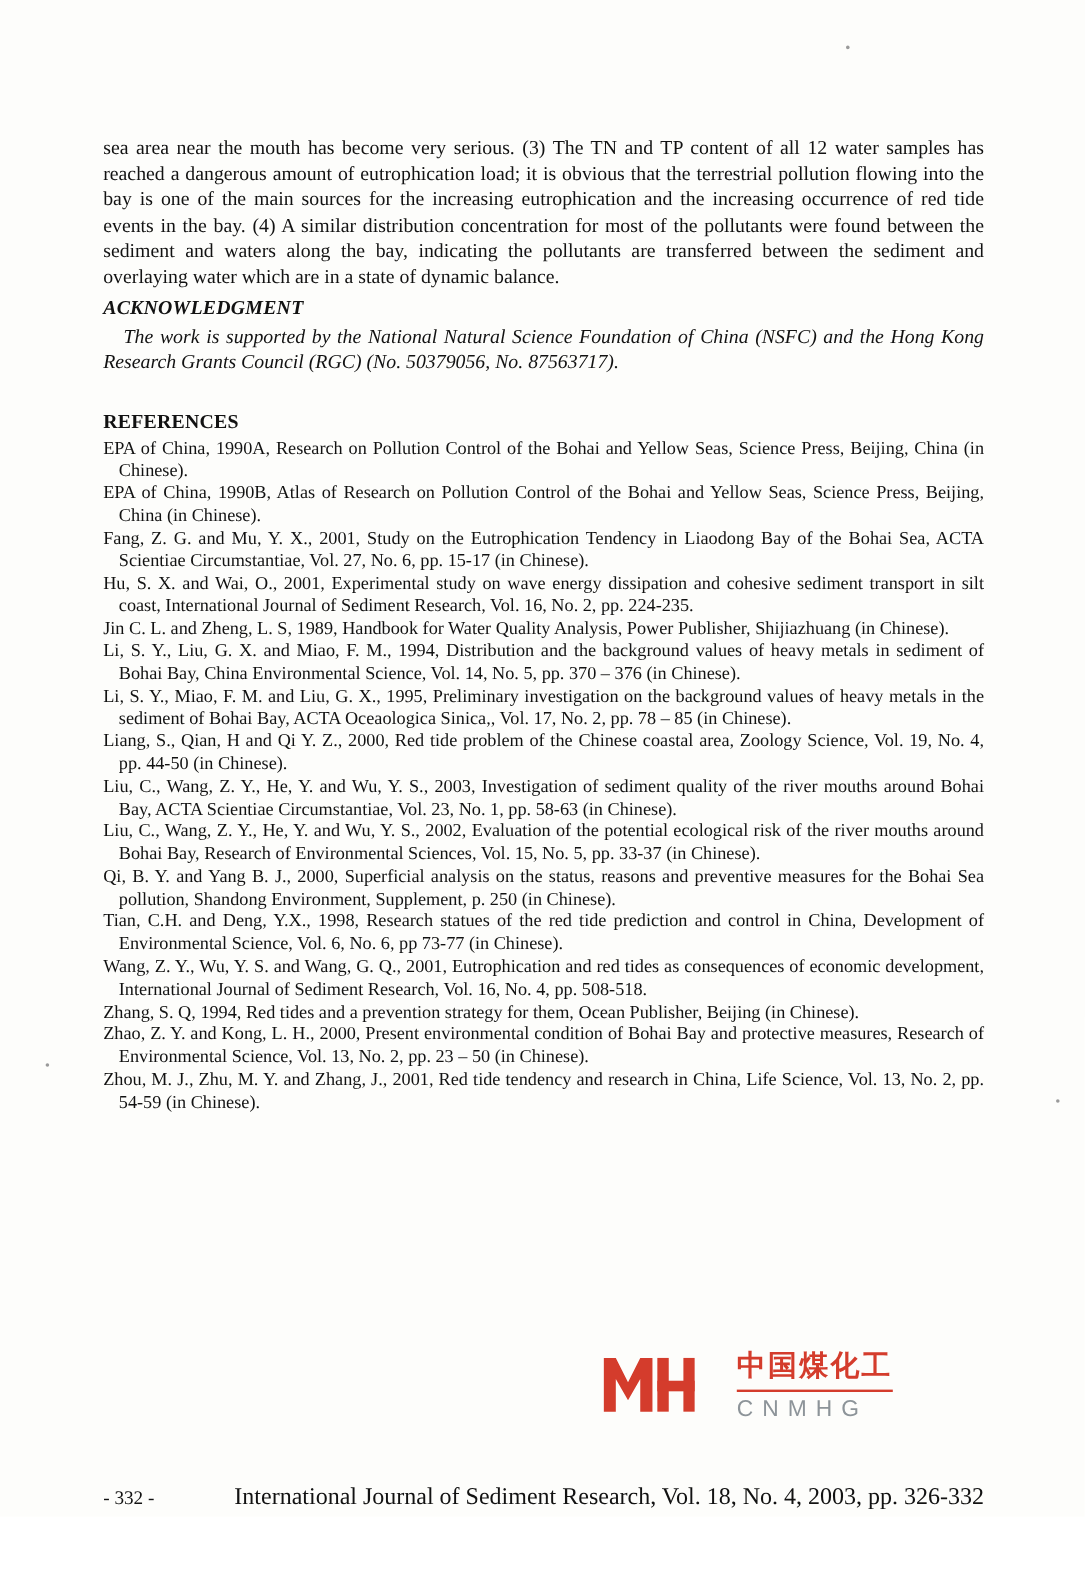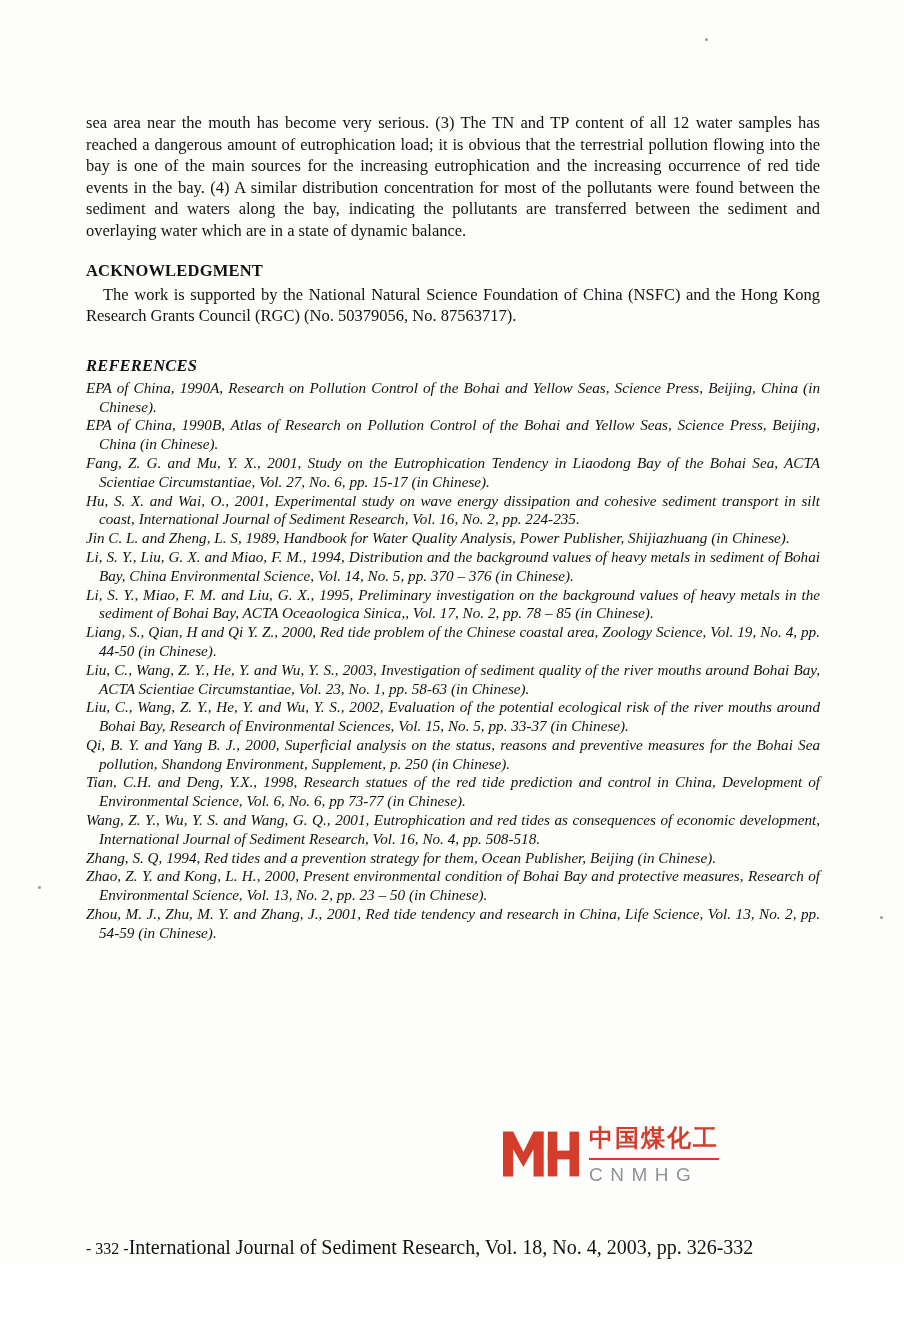--- a/index.html
+++ b/index.html
@@ -18,49 +18,50 @@
     position: absolute;
     left: 86px;
     top: 112px;
     width: 734px;
   }
   .body-par {
     font-size: 16.5px;
     line-height: 21.6px;
     text-align: justify;
   }
-  .section-ack { margin-top: 19px; }
+  .section-ack { margin-top: 5px; font-style: italic; }
   .heading {
     font-size: 16.5px;
     font-weight: bold;
     letter-spacing: 0.2px;
   }
   .ack-par {
     font-size: 16.5px;
     line-height: 21.6px;
     text-align: justify;
     text-indent: 17px;
     margin-top: 3px;
   }
-  .section-refs { margin-top: 29px; font-style: italic; }
+  .section-refs { margin-top: 29px; }
   .refs-list { margin-top: 3px; }
   .ref {
     font-size: 15.2px;
     line-height: 18.8px;
     text-align: justify;
     padding-left: 13px;
     text-indent: -13px;
   }
   
   .logo {
     position: absolute;
     left: 503px;
     top: 1122px;
     display: flex;
     align-items: center;
+    gap: 25px;
   }
   .logo-mark { display: block; }
   .logo-text { margin-left: 10px; }
   .logo-cn {
     display: block;
     font-family: "DejaVu Sans", sans-serif;
     font-size: 24px;
     font-weight: bold;
     color: #d43c2c;
     letter-spacing: 2px;
@@ -77,20 +78,21 @@
     margin-top: 4px;
     white-space: nowrap;
   }
   
   .footer {
     position: absolute;
     left: 86px;
     right: 84px;
     top: 1236px;
     display: flex;
+    justify-content: space-between;
     align-items: baseline;
     font-size: 16px;
   }
   .page-number { font-size: 16px; }
   .journal-line { font-size: 20px; }
   .watermark {
     position: absolute;
     left: 86px;
     top: 1272px;
     font-family: "DejaVu Sans", sans-serif;

